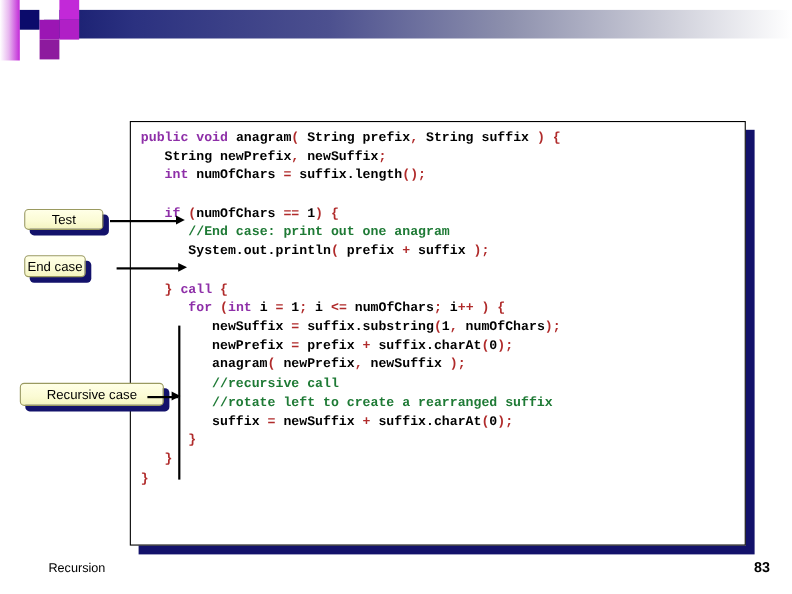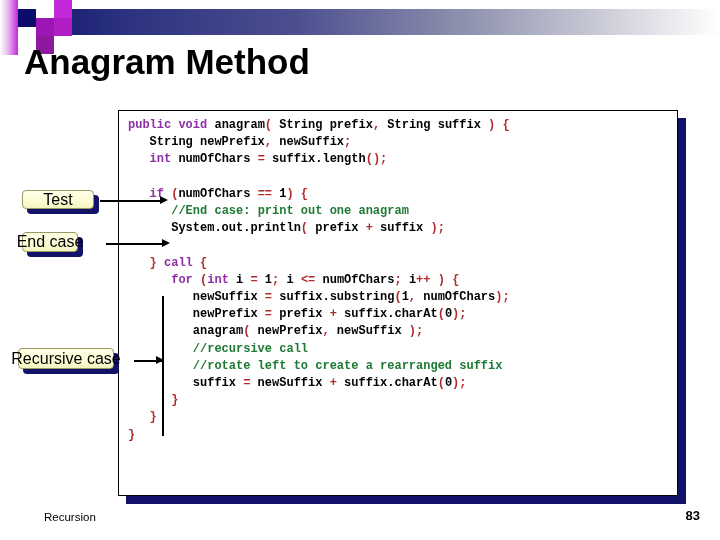--- a/index.html
+++ b/index.html
@@ -59,25 +59,25 @@
   .callout{position:absolute;}
   .callout .cshadow{
     position:absolute;left:5px;top:5px;width:100%;height:100%;
     background:#13126b;border-radius:4px;
   }
   .callout .cbody{
     position:absolute;left:0;top:0;width:100%;height:100%;
     background:linear-gradient(to bottom,#ffffe6 0%,#fbfbd4 60%,#f4f4c0 100%);
     border:1px solid #9a9a60;border-radius:4px;box-sizing:border-box;
     display:flex;align-items:center;justify-content:center;
-    font-size:16px;color:#000000;white-space:nowrap;
+    font-size:12px;color:#000000;white-space:nowrap;
   }
   .c-test{left:22px;top:190px;width:72px;height:19px;}
   .c-end {left:22px;top:232px;width:56px;height:20px;}
-  .c-rec {left:18px;top:348px;width:96px;height:21px;}
+  .c-rec {left:18px;top:348px;width:131px;height:21px;}
 
   
   .arrow-line{position:absolute;background:#000000;height:2px;}
   .arrow-head{
     position:absolute;width:0;height:0;
     border-top:4.5px solid transparent;border-bottom:4.5px solid transparent;
     border-left:8px solid #000000;
   }
   .vrule{position:absolute;background:#000000;width:2px;}
 
@@ -99,21 +99,20 @@
   <div class="header-bar"></div>
   <div class="sq sq-a"></div>
   <div class="sq sq-h"></div>
   <div class="sq sq-b"></div>
   <div class="sq sq-c"></div>
   <div class="sq sq-d"></div>
   <div class="sq sq-e"></div>
   <div class="sq sq-f"></div>
   <div class="sq sq-g"></div>
 
-  <div class="title">Anagram Method</div>
 
   <div class="code-shadow"></div>
   <div class="code-box"></div>
 
   <div class="code-text" id="code-render"><span class="kw">public</span> <span class="kw">void</span> anagram<span class="pn">(</span> String prefix<span class="pn">,</span> String suffix <span class="pn">)</span> <span class="pn">{</span>
    String newPrefix<span class="pn">,</span> newSuffix<span class="pn">;</span>
    <span class="kw">int</span> numOfChars <span class="pn">=</span> suffix.length<span class="pn">(</span><span class="pn">)</span><span class="pn">;</span>
 
    <span class="kw">if</span> <span class="pn">(</span>numOfChars <span class="pn">=</span><span class="pn">=</span> 1<span class="pn">)</span> <span class="pn">{</span>
       <span class="cm">//End case: print out one anagram</span>

